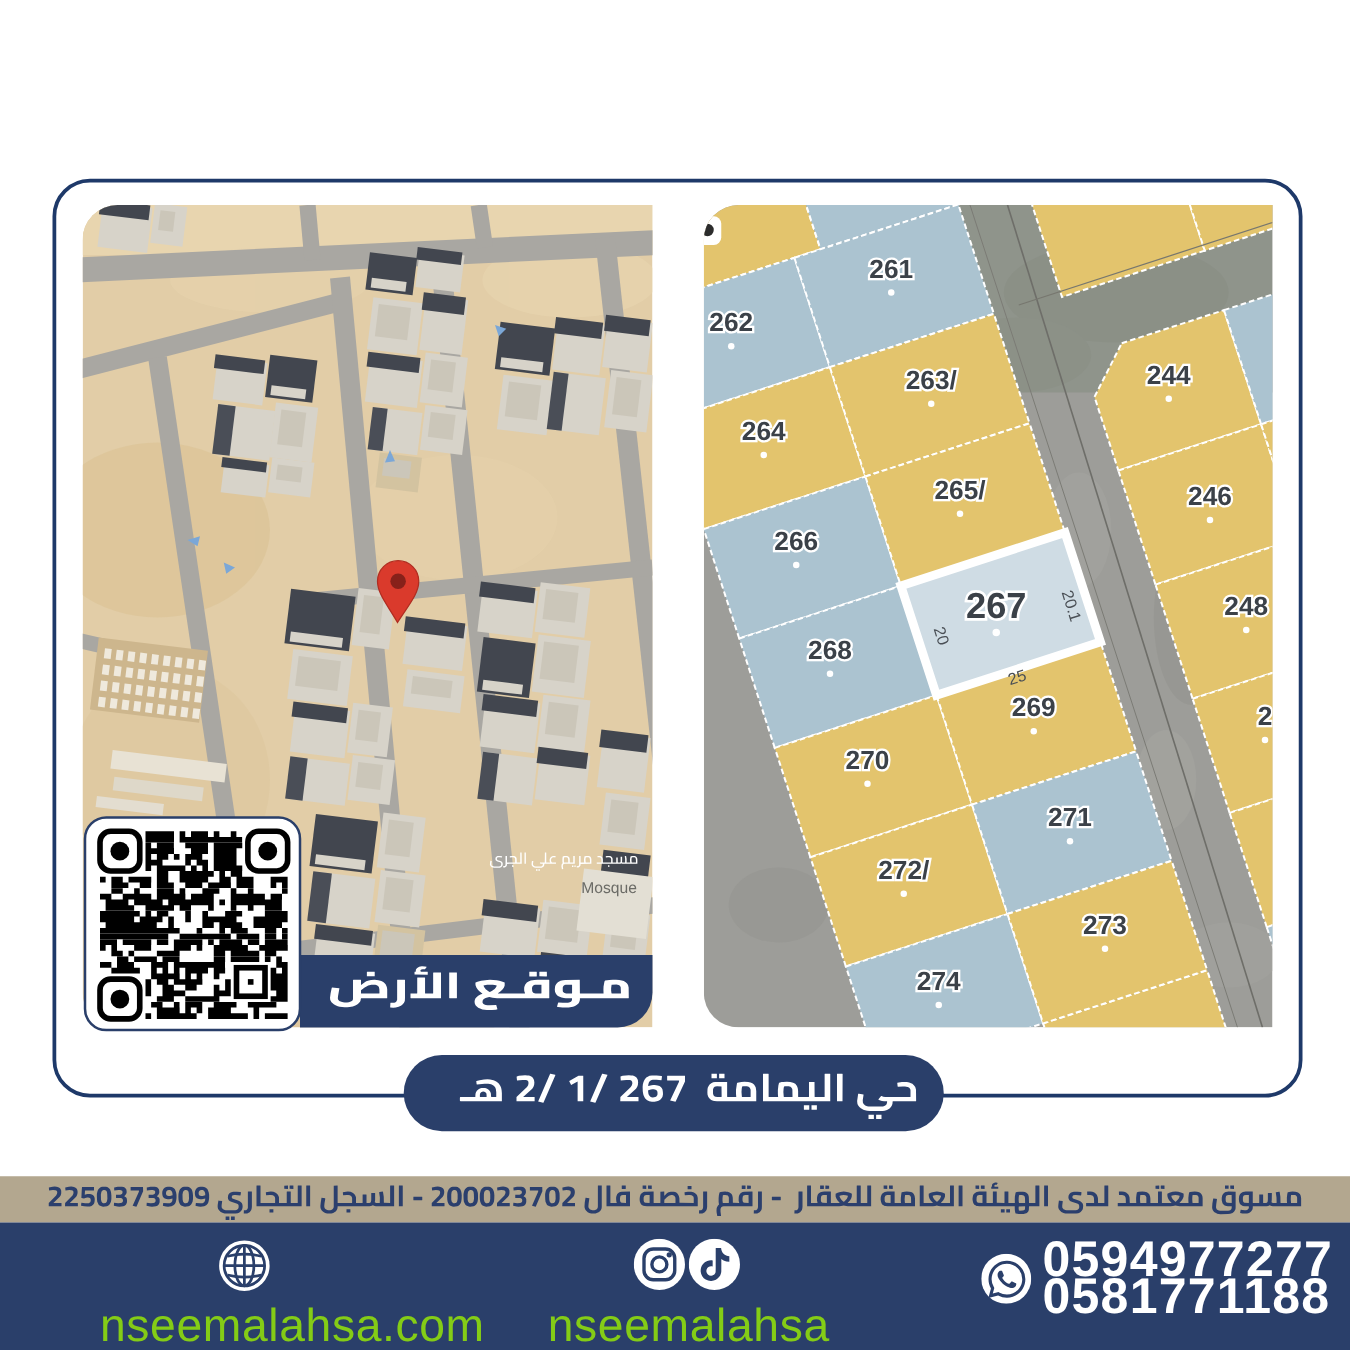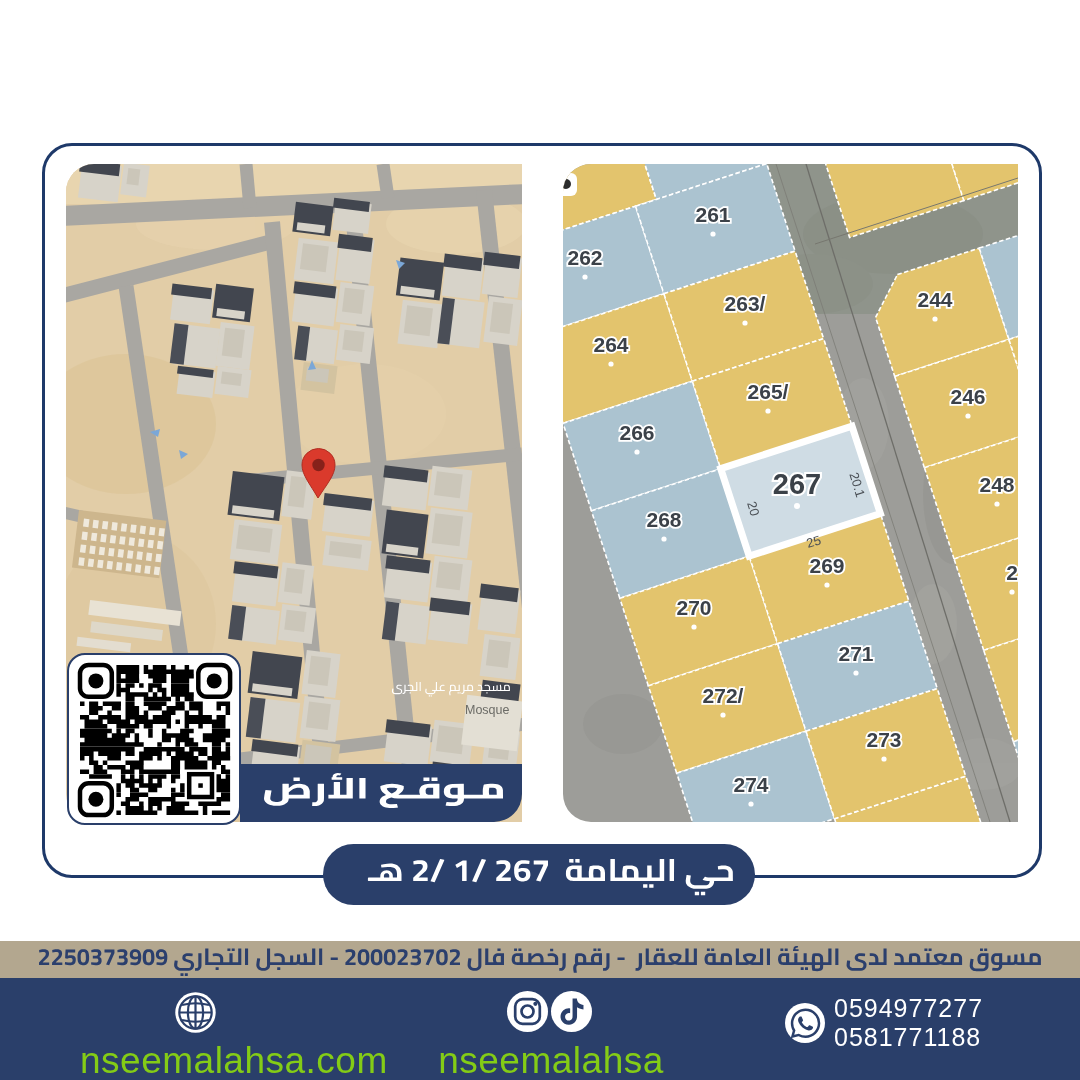--- a/index.html
+++ b/index.html
@@ -7,21 +7,21 @@
 #frame{left:42px;top:143px;width:1000px;height:735px;border:3px solid #1e3969;border-radius:30px}
 #sat{left:66px;top:164px;width:536px;height:658px;border-radius:28px;overflow:hidden}
 #par{left:563px;top:164px;width:514px;height:658px;border-radius:28px;overflow:hidden}
 #mawqe{left:240px;top:764px;width:282px;height:58px;background:#2a3f6a;border-radius:0 0 28px 0}
 #qrbox{left:67px;top:653px;width:174px;height:172px;background:#fff;border:2.5px solid #2a3f6a;border-radius:18px;overflow:hidden}
 #hay{left:323px;top:844px;width:432px;height:61px;background:#2a3f6a;border-radius:31px}
 #strip{left:0;top:941px;width:1080px;height:37px;background:#b3a78f}
 #footer{left:0;top:978px;width:1080px;height:102px;background:#2a3f6a;color:#fff}
 .fc{position:absolute;text-align:center}
 .flabel{font-size:37px;color:#84cc16;letter-spacing:0.5px}
-.fnum{font-size:25px;font-weight:normal;color:#fff;letter-spacing:1px;line-height:29px}
+.fnum{font-size:40px;font-weight:bold;color:#fff;letter-spacing:1px;line-height:29px}
 </style></head>
 <body>
 <div class="abs" id="frame"></div>
 <div class="abs" id="sat"><svg width="456" height="658" viewBox="0 0 456 658">
 <rect width="456" height="658" fill="#e2cda7"></rect>
 <rect x="0" y="0" width="456" height="40" fill="#e8d5af"></rect>
 <g opacity="0.55">
 <ellipse cx="60" cy="260" rx="90" ry="70" fill="#dac293"></ellipse>
 <ellipse cx="70" cy="460" rx="80" ry="90" fill="#ddc79d"></ellipse>
 <ellipse cx="300" cy="250" rx="80" ry="50" fill="#e6d2ac"></ellipse>

